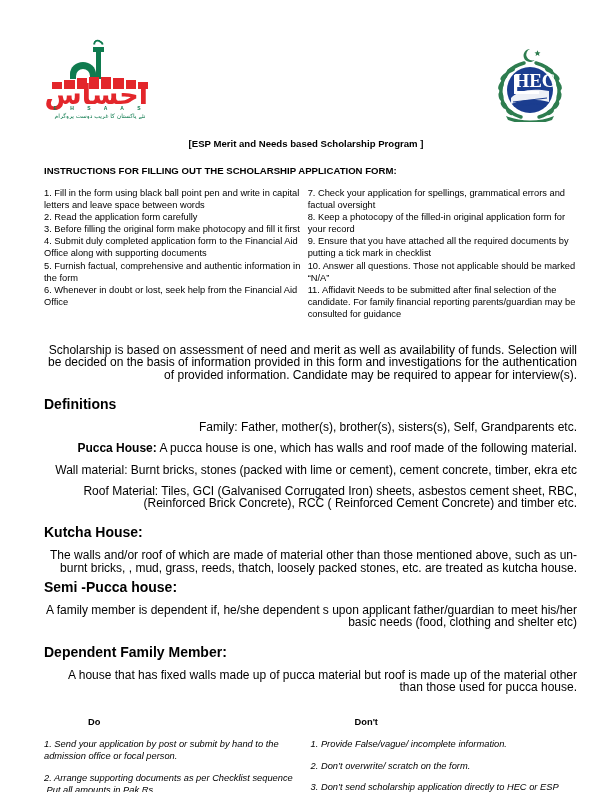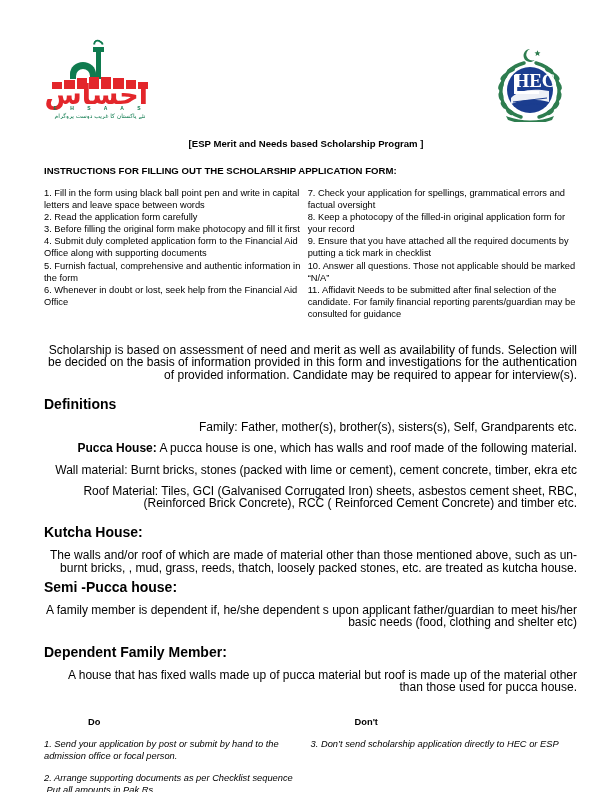--- a/index.html
+++ b/index.html
@@ -378,17 +378,19 @@
 
   <div class="dodont">
     <div class="dd-left">
       <div class="dd-head">Do</div>
       <p class="dd-item">1. Send your application by post or submit by hand to the admission office or focal person.</p>
       <p class="dd-item">2. Arrange supporting documents as per Checklist sequence .Put all amounts in Pak Rs.</p>
 
     </div>
     <div class="dd-right">
       <div class="dd-head">Don't</div>
+      <p class="dd-item">1. Provide False/vague/ incomplete information.</p>
+      <p class="dd-item">2. Don’t overwrite/ scratch on the form.</p>
       <p class="dd-item">3. Don’t send scholarship application directly to HEC or ESP</p>
     </div>
   </div>
 
 </div>
 
 </body></html>

